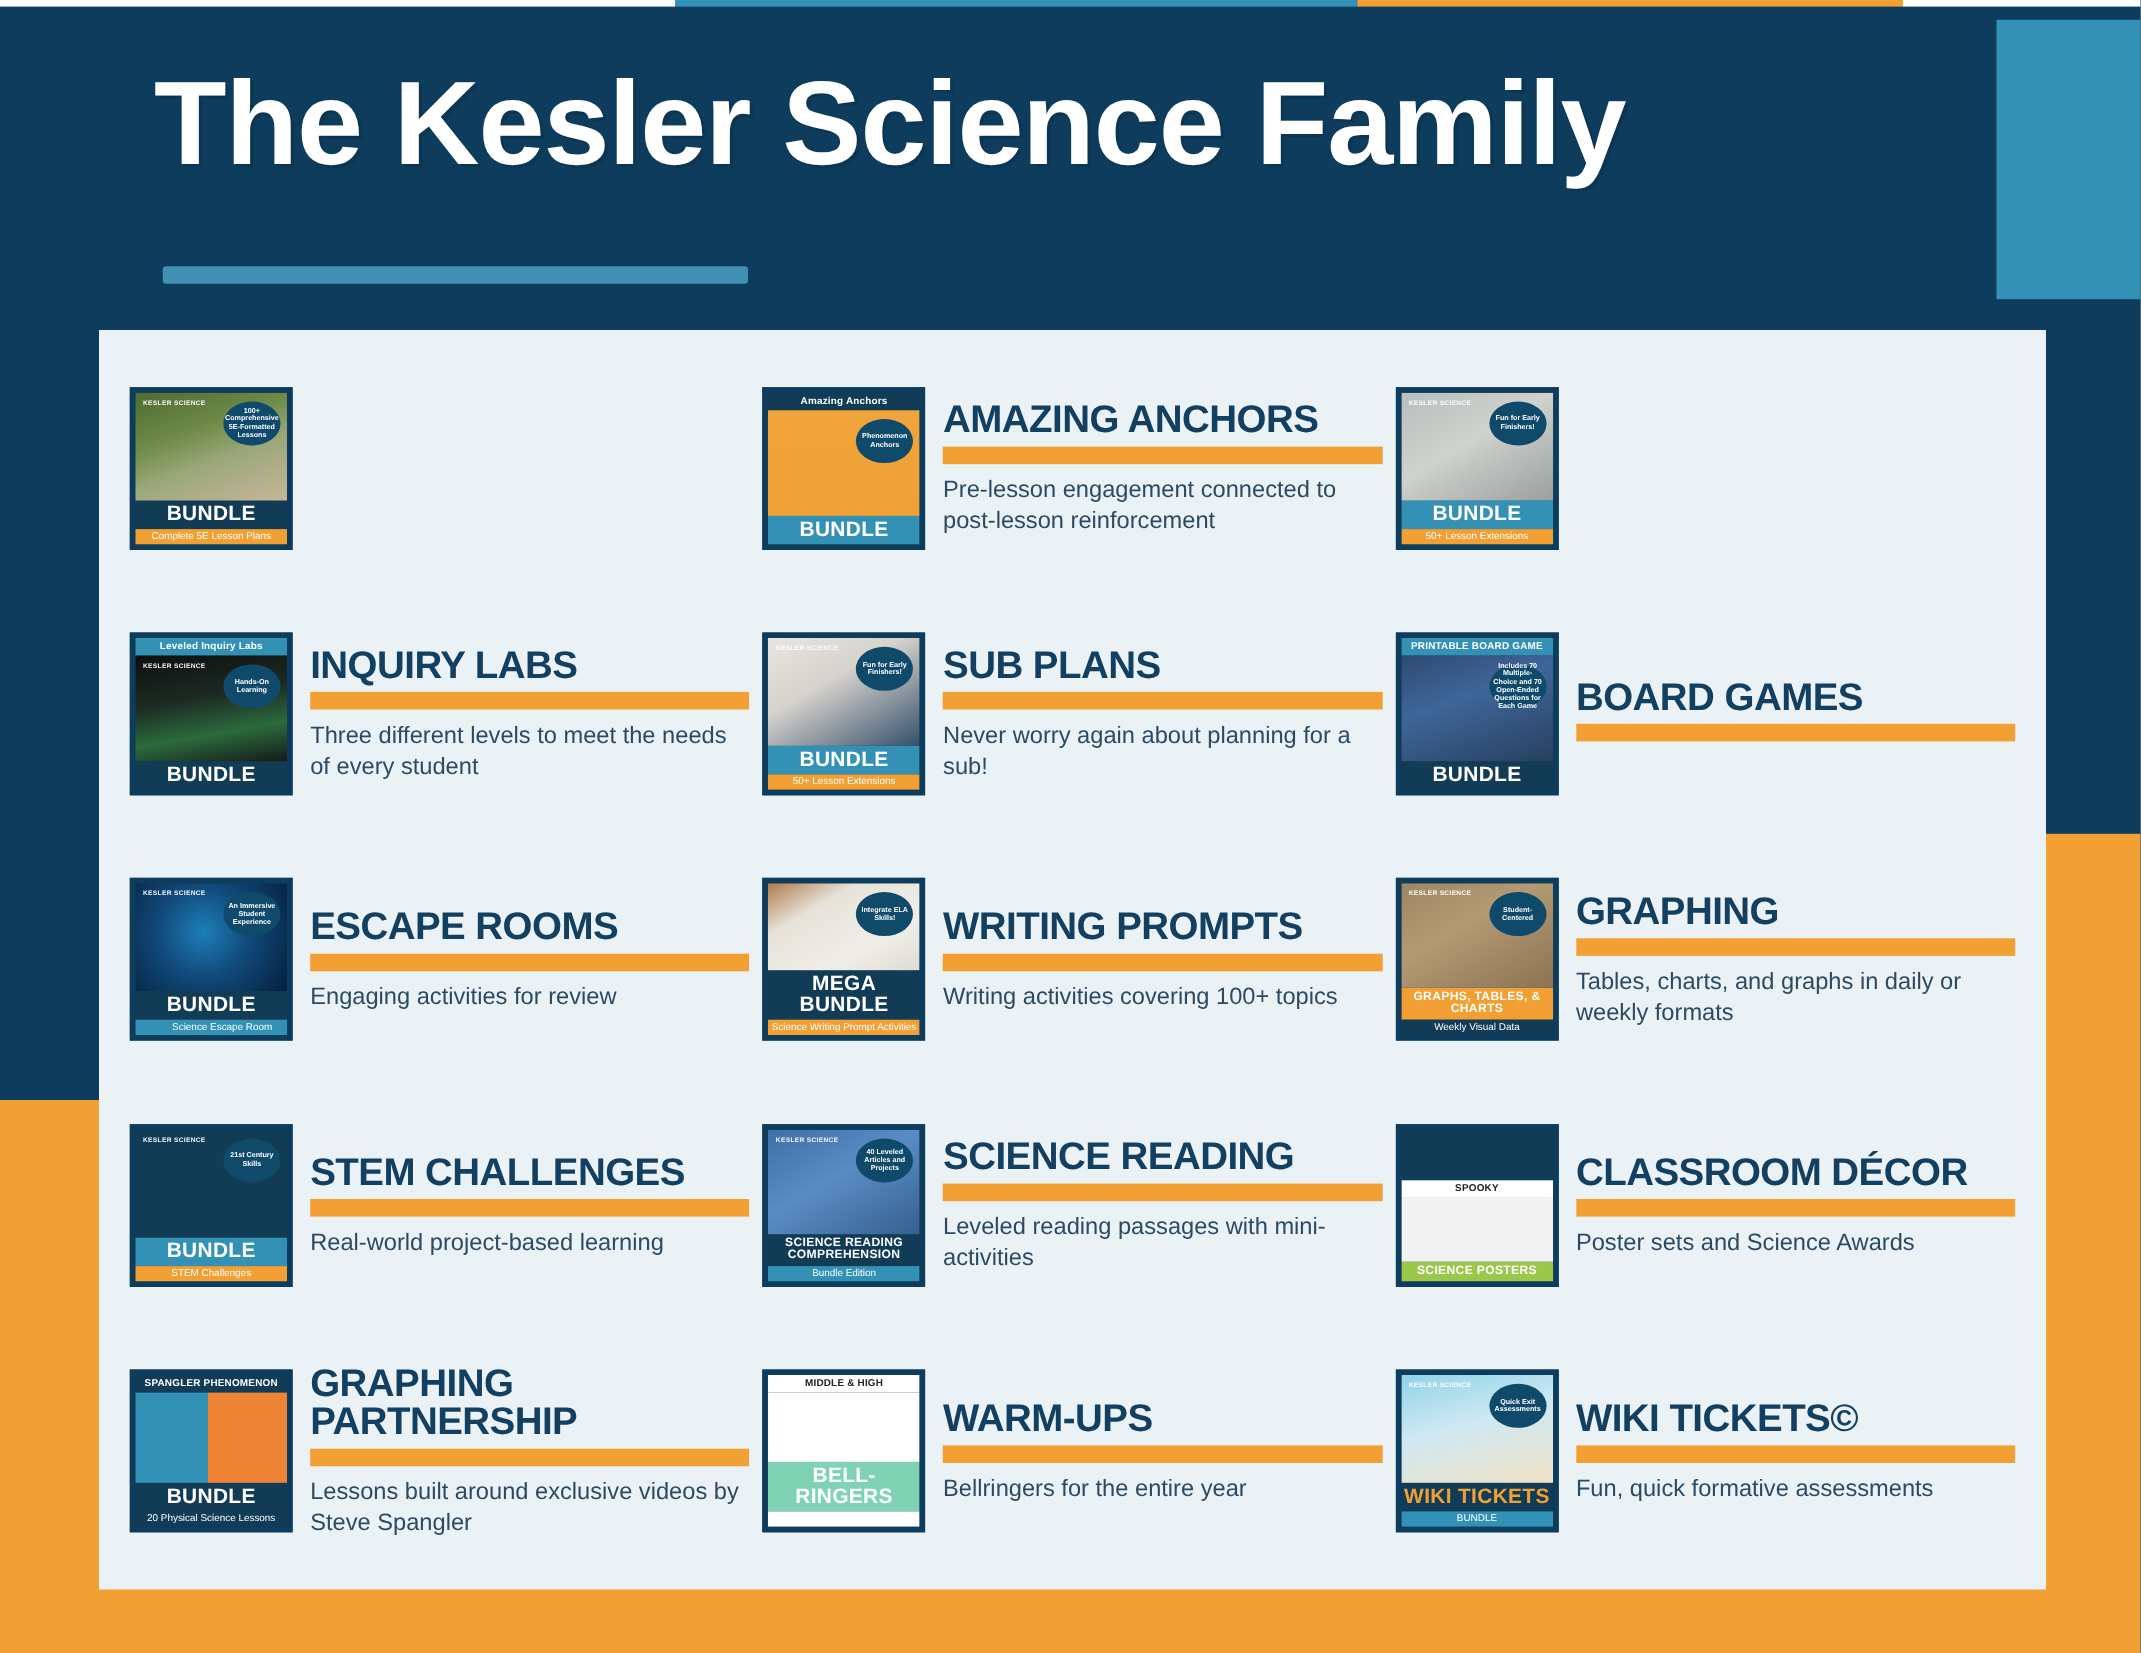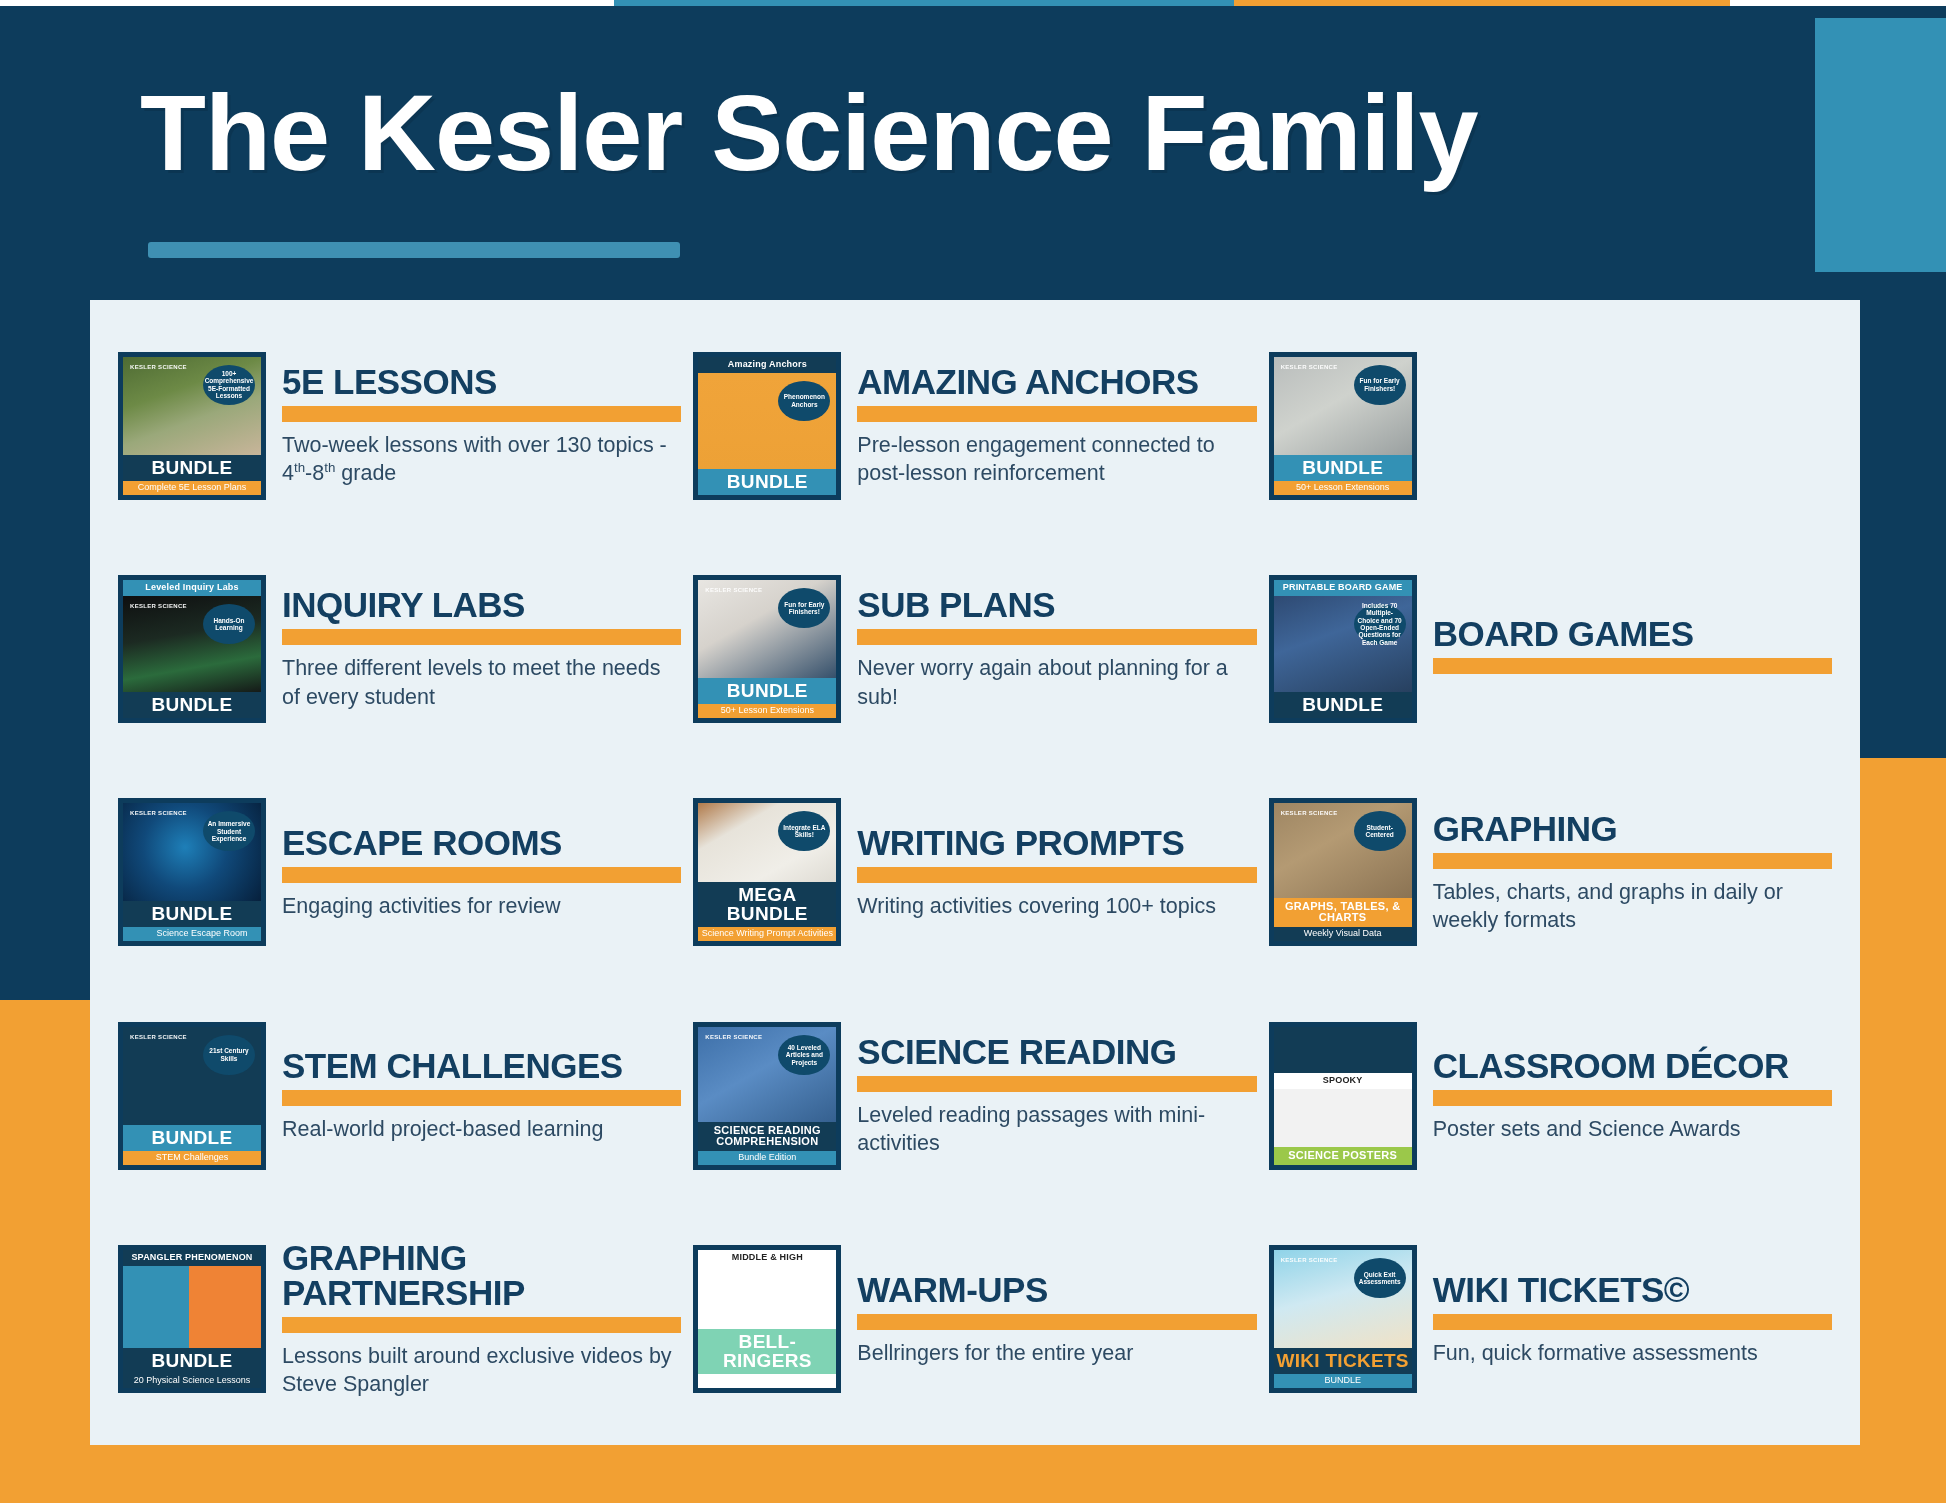--- a/index.html
+++ b/index.html
@@ -17,21 +17,21 @@
   .bg-navy-panel{position:absolute;left:0;top:0;width:1815px;height:1000px;background:#0d3c5c;}
   .bg-teal-right{position:absolute;left:1815px;top:18px;width:131px;height:254px;background:#3391b5;}
   .bg-top-white-l{position:absolute;left:0;top:0;width:614px;height:6px;background:#ffffff;}
   .bg-top-teal{position:absolute;left:614px;top:0;width:620px;height:6px;background:#3391b5;}
   .bg-top-orange{position:absolute;left:1234px;top:0;width:496px;height:6px;background:#f2a033;}
   .bg-top-white-r{position:absolute;left:1730px;top:0;width:216px;height:6px;background:#ffffff;}
 
   
   .header{position:absolute;left:0;top:6px;width:1815px;height:285px;}
   .title{
-    position:absolute;left:140px;top:70px;
+    position:absolute;left:140px;top:49px;
     font-size:108px;font-weight:bold;color:#ffffff;
     letter-spacing:-1px;line-height:1.05;
     text-shadow:3px 3px 0 rgba(0,0,0,0.10);
     white-space:nowrap;
   }
   .title-rule{position:absolute;left:148px;top:236px;width:532px;height:16px;background:#3f90b3;border-radius:3px;}
 
   
   .card{
     position:absolute;left:90px;top:300px;
@@ -124,25 +124,20 @@
   <div class="grid" id="grid">
       <div class="item">
         <div class="thumb">
           <div class="thumb-art" style="background: linear-gradient(160deg, rgb(78, 107, 51) 0%, rgb(109, 138, 70) 35%, rgb(154, 168, 122) 60%, rgb(200, 181, 154) 100%);">
             <div class="logo-mark">KESLER SCIENCE</div>
             <div class="badge">100+ Comprehensive 5E-Formatted Lessons</div>
           </div>
           <div class="thumb-band" style="background: rgb(18, 60, 85);">BUNDLE</div>
           <div class="thumb-sub" style="background: rgb(242, 160, 51);">Complete 5E Lesson Plans</div>
         </div>
-        <div class="txt">
-          <div class="head">5E LESSONS</div>
-          <div class="rule"></div>
-          <div class="desc">Two-week lessons with over 130 topics - 4<sup>th</sup>-8<sup>th</sup> grade</div>
-        </div>
       </div>
       <div class="item">
         <div class="thumb">
           <div class="thumb-top" style="background: rgb(18, 60, 85);">Amazing Anchors</div>
           <div class="thumb-art" style="background: linear-gradient(rgb(240, 164, 58) 0%, rgb(237, 161, 54) 100%);">
             <div class="badge">Phenomenon Anchors</div>
           </div>
           <div class="thumb-band" style="background: rgb(51, 145, 181);">BUNDLE</div>
         </div>
         <div class="txt">

